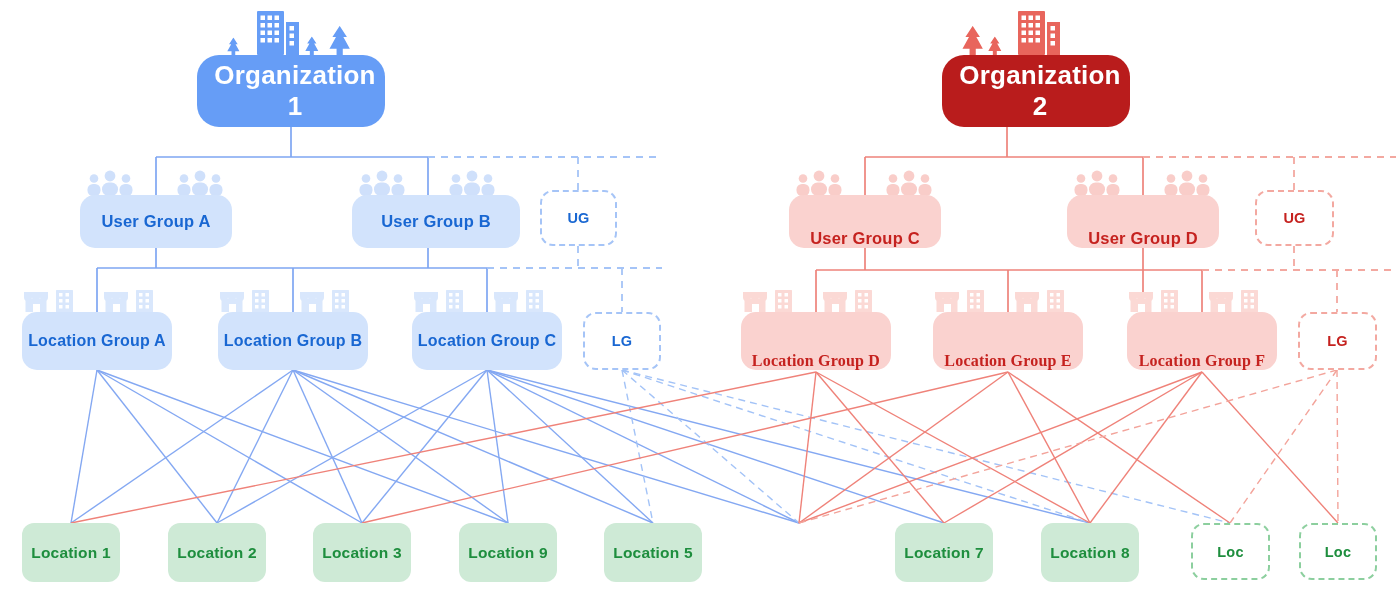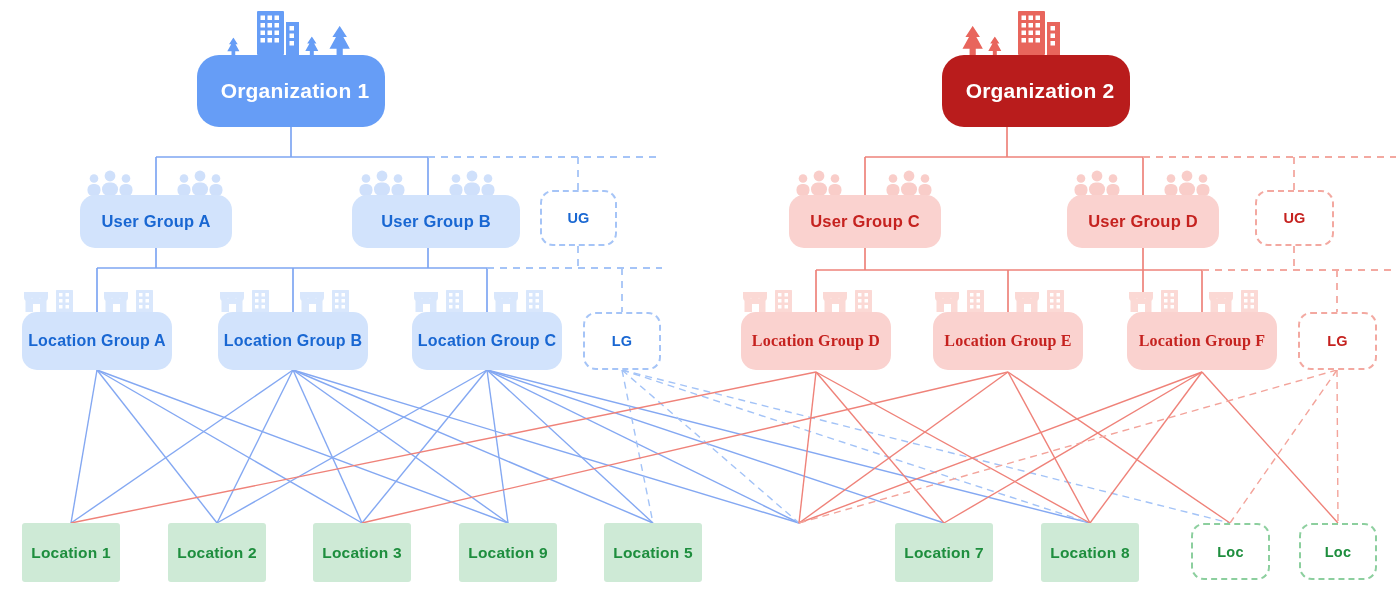--- a/index.html
+++ b/index.html
@@ -1,28 +1,28 @@
 <!DOCTYPE html>
 <html><head>
 <meta charset="utf-8">
 <style>
   html,body{margin:0;padding:0;background:#ffffff;}
   #canvas{position:relative;width:1400px;height:610px;overflow:hidden;
           font-family:"Liberation Sans",sans-serif;background:#ffffff;}
   svg.lines{position:absolute;left:0;top:0;z-index:1;}
   .node{position:absolute;z-index:3;display:flex;align-items:center;justify-content:center;
         font-weight:bold;letter-spacing:.2px;text-align:center;box-sizing:border-box;}
-  .box-org{color:#ffffff;border-radius:22px;font-size:21px;padding-left:8px;}
+  .box-org{color:#ffffff;border-radius:22px;font-size:26px;padding-left:8px;}
   .org-blue{background:#669df6;}
   .org-red{background:#b91c1c;margin-left:29px;}
   .box-blue{background:#d2e3fc;color:#1967d2;border-radius:15px;font-size:16.5px;}
   .box-blue.lg{font-size:16px;}
-  .box-red{background:#fad2cf;color:#c5221f;border-radius:15px;font-size:16.5px;}
+  .box-red{background:#fad2cf;color:#c5221f;border-radius:15px;font-size:16.5px;align-items:flex-end;}
   .box-red.lg{font-size:16px;font-family:Liberation Serif, serif;}
-  .box-green{background:#ceead6;color:#1e8e3e;border-radius:3px;font-size:15.5px;}
+  .box-green{background:#ceead6;color:#1e8e3e;border-radius:12px;font-size:15.5px;}
   .dash{background:#ffffff;border-radius:13px;font-size:14.5px;z-index:2;}
   .dash-blue{border:2px dashed #a5c4f7;color:#1967d2;}
   .dash-red{border:2px dashed #f3a8a0;color:#c5221f;}
   .dash-green{border:2px dashed #8ccf9e;color:#1e8e3e;}
   svg.icon{position:absolute;z-index:2;}
   .icon-org-blue{fill:#669df6;}
   .icon-org-red{fill:#e8655c;}
   .icon-people-blue{fill:#cfe0fb;}
   .icon-people-red{fill:#f9cdc9;}
   .icon-store-blue{fill:#d9e7fc;}

